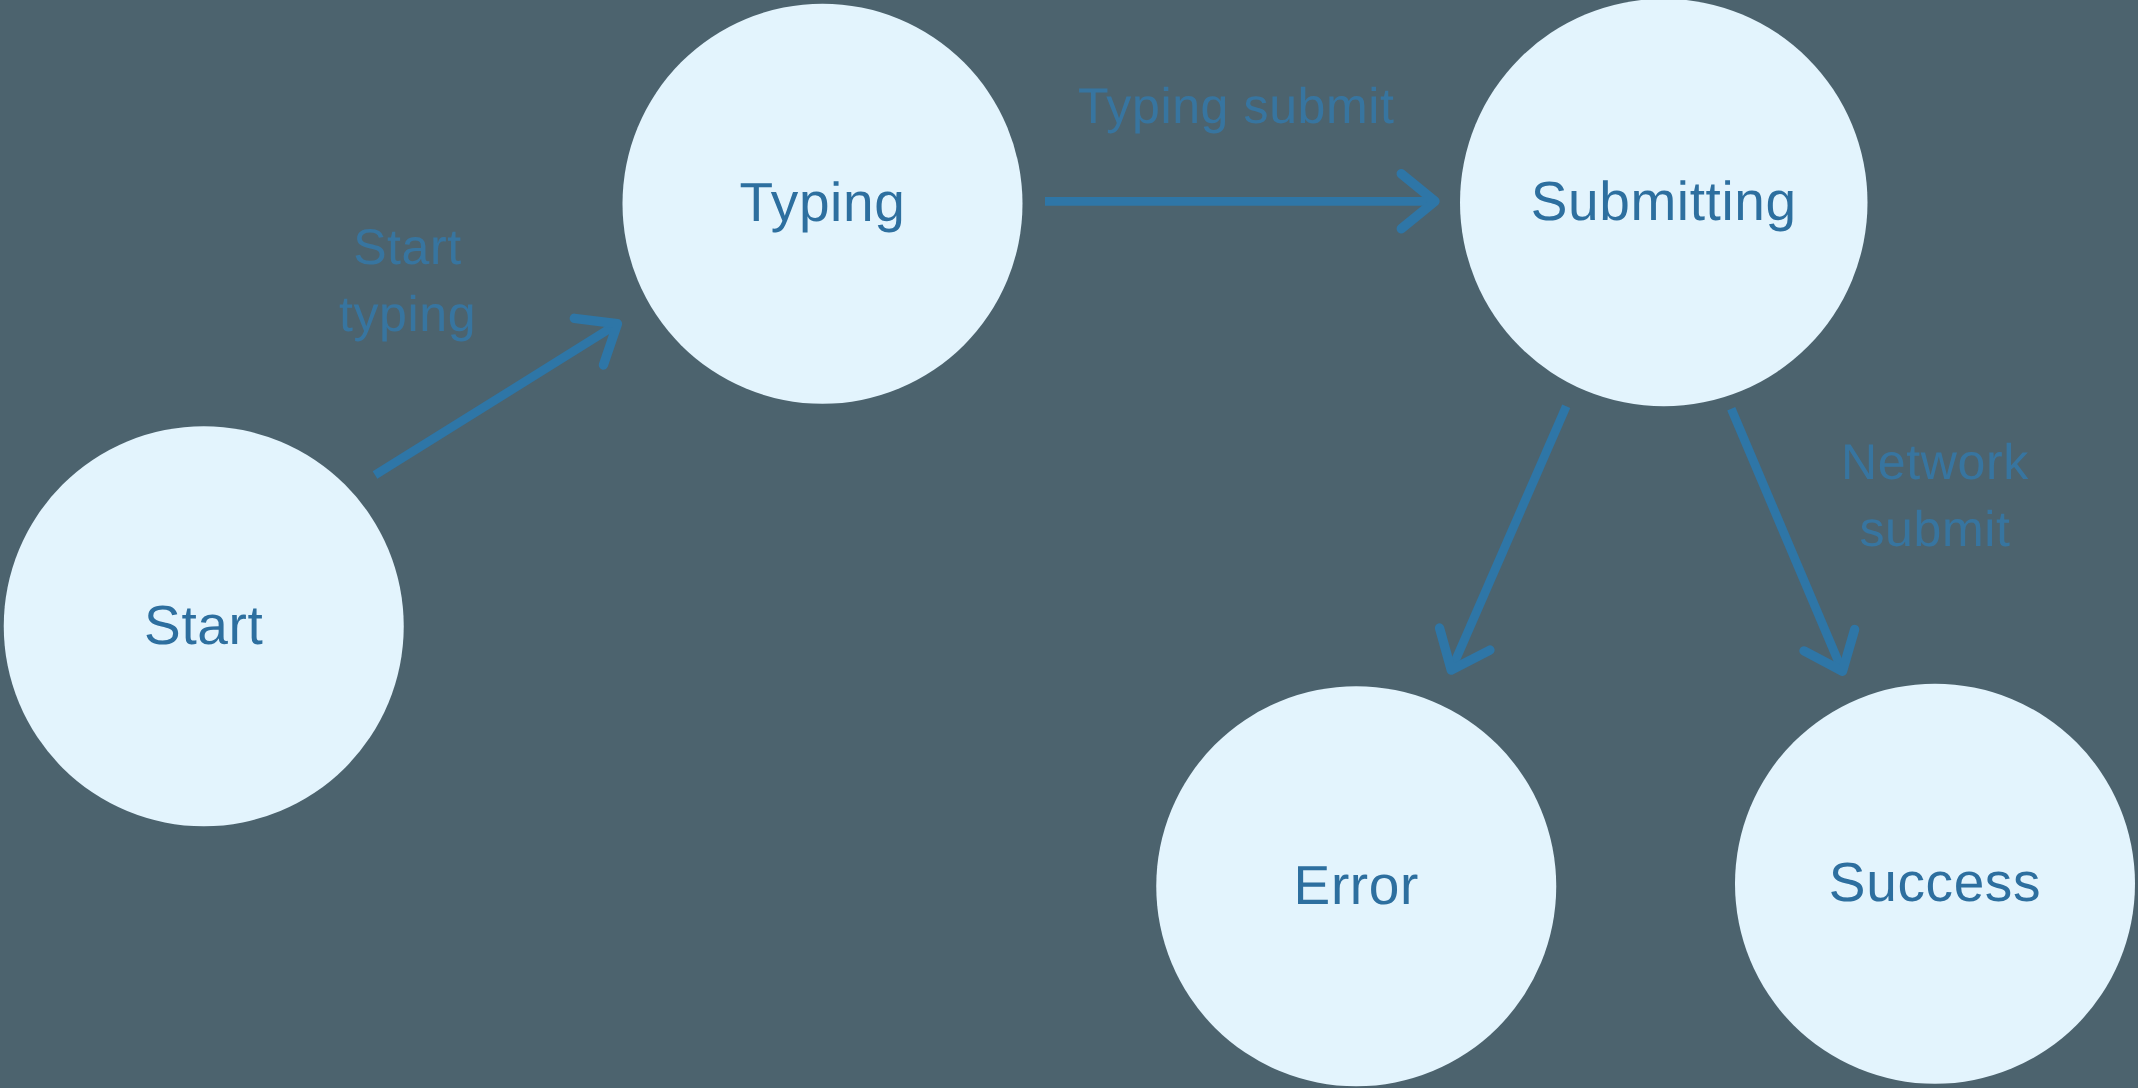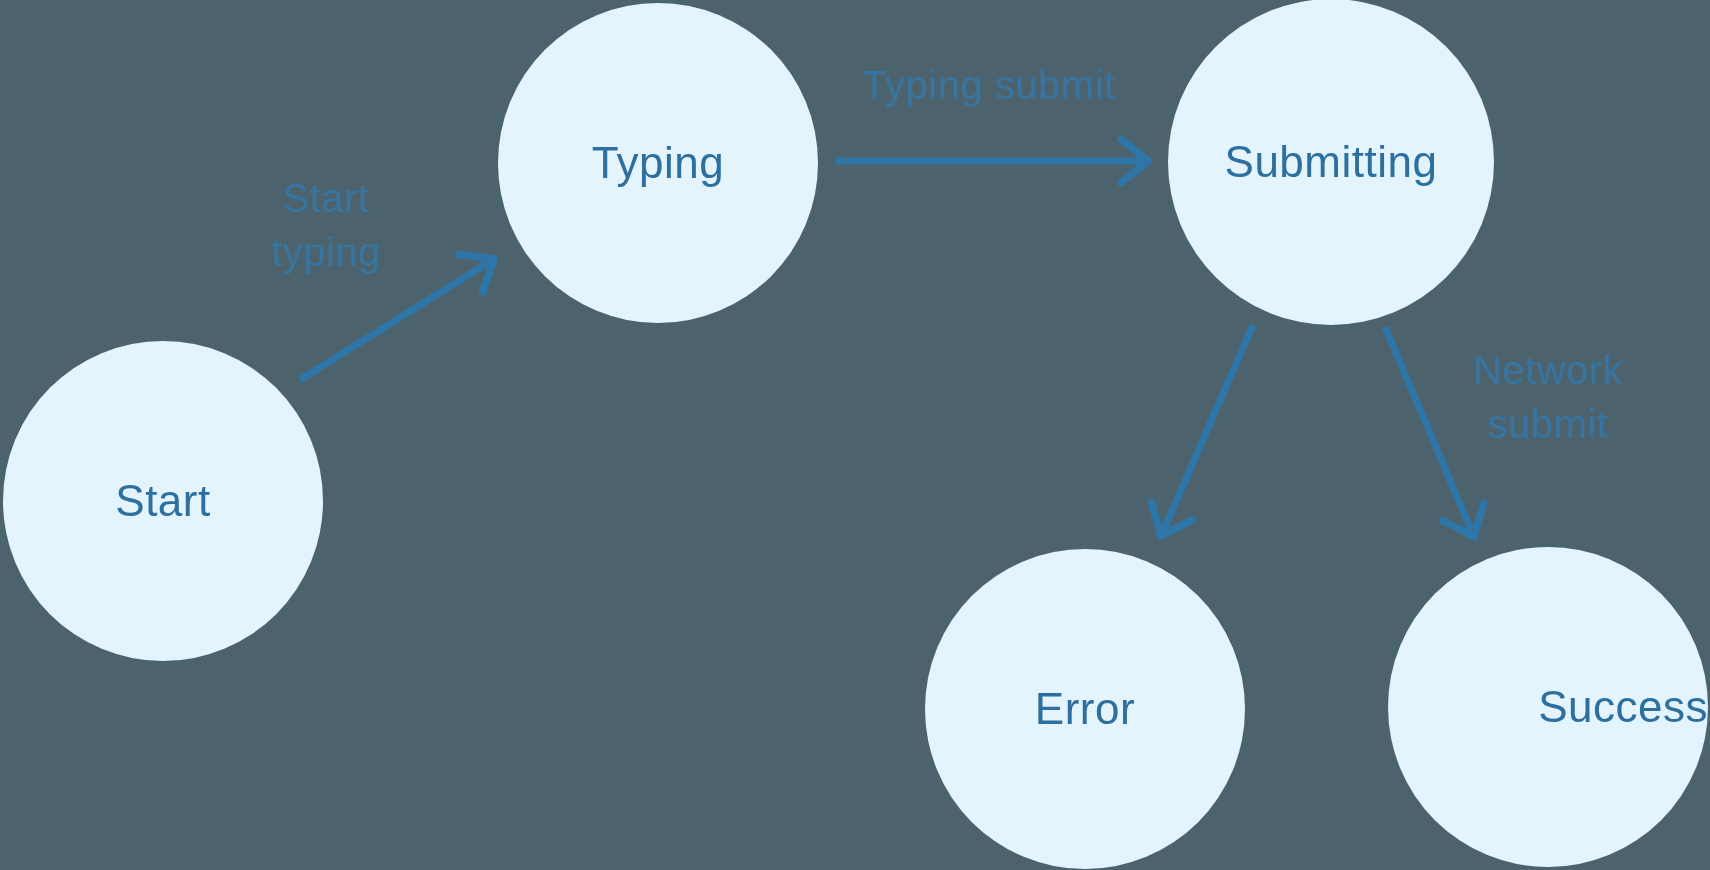--- a/index.html
+++ b/index.html
@@ -96,21 +96,21 @@
   </div>
 
   <div class="node" style="left:1168px; top:-1px; width:326px; height:326px;">
     <span class="node-label">Submitting</span>
   </div>
 
   <div class="node" style="left:925px; top:549px;align-items:center;">
     <span class="node-label">Error</span>
   </div>
 
-  <div class="node" style="left:1388px; top:547px;justify-content:flex-end;">
+  <div class="node" style="left:1388px; top:547px;">
     <span class="node-label">Success</span>
   </div>
 
   <div class="edge-label" style="left:326px; top:225px; width:170px;">Start typing</div>
 
   <div class="edge-label nowrap" style="left:989px; top:85px;">Typing submit</div>
 
 
   <div class="edge-label" style="left:1548px; top:397px; width:200px;">Network submit</div>
 

